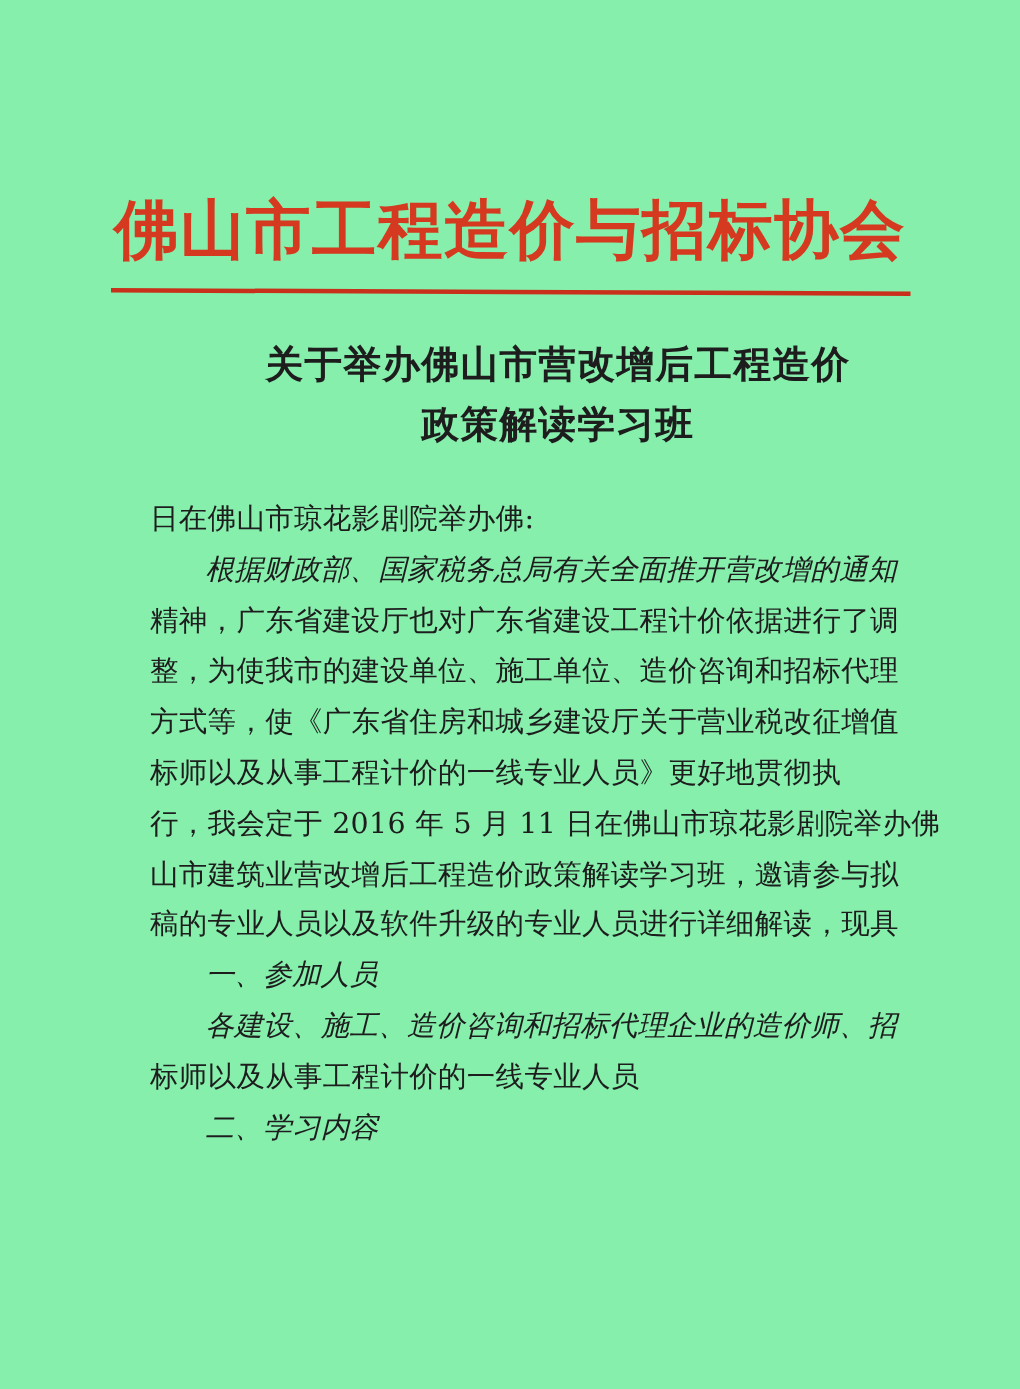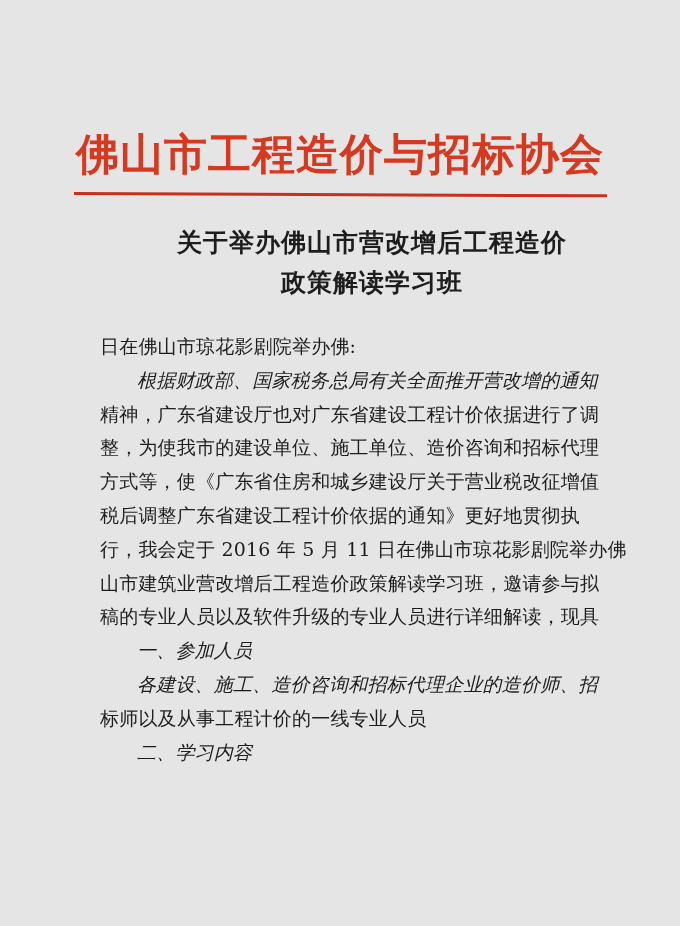--- a/index.html
+++ b/index.html
@@ -15,21 +15,21 @@
     width: 680px;
     height: 926px;
     background: #ffffff;
     position: relative;
     overflow: hidden;
     font-family: "DejaVu Serif", "Liberation Serif", serif;
   }
   .page {
     position: absolute;
     inset: 0;
-    background: #e5e5e5;
+    background: #86efac;
   }
   .org-title {
     position: absolute;
     top: 124px;
     left: 0;
     width: 680px;
     height: 60px;
     line-height: 60px;
     text-align: center;
     font-size: 43px;
@@ -94,21 +94,21 @@
     <div>关于举办佛山市营改增后工程造价</div>
     <div>政策解读学习班</div>
   </div>
 
   <div class="doc-body">
     <div class="line">日在佛山市琼花影剧院举办佛:</div>
     <div class="line ind">根据财政部、国家税务总局有关全面推开营改增的通知</div>
     <div class="line">精神，广东省建设厅也对广东省建设工程计价依据进行了调</div>
     <div class="line">整，为使我市的建设单位、施工单位、造价咨询和招标代理</div>
     <div class="line">方式等，使《广东省住房和城乡建设厅关于营业税改征增值</div>
-    <div class="line">税后调整广东省建设工程计价依据的通知》更好地贯彻执</div>
+    <div class="line">标师以及从事工程计价的一线专业人员》更好地贯彻执</div>
     <div class="line">行，我会定于 2016 年 5 月 11 日在佛山市琼花影剧院举办佛</div>
     <div class="line">山市建筑业营改增后工程造价政策解读学习班，邀请参与拟</div>
     <div class="line">稿的专业人员以及软件升级的专业人员进行详细解读，现具</div>
     <div class="line ind">一、参加人员</div>
     <div class="line ind">各建设、施工、造价咨询和招标代理企业的造价师、招</div>
     <div class="line">标师以及从事工程计价的一线专业人员</div>
     <div class="line ind">二、学习内容</div>
   </div>
 
 </div>

